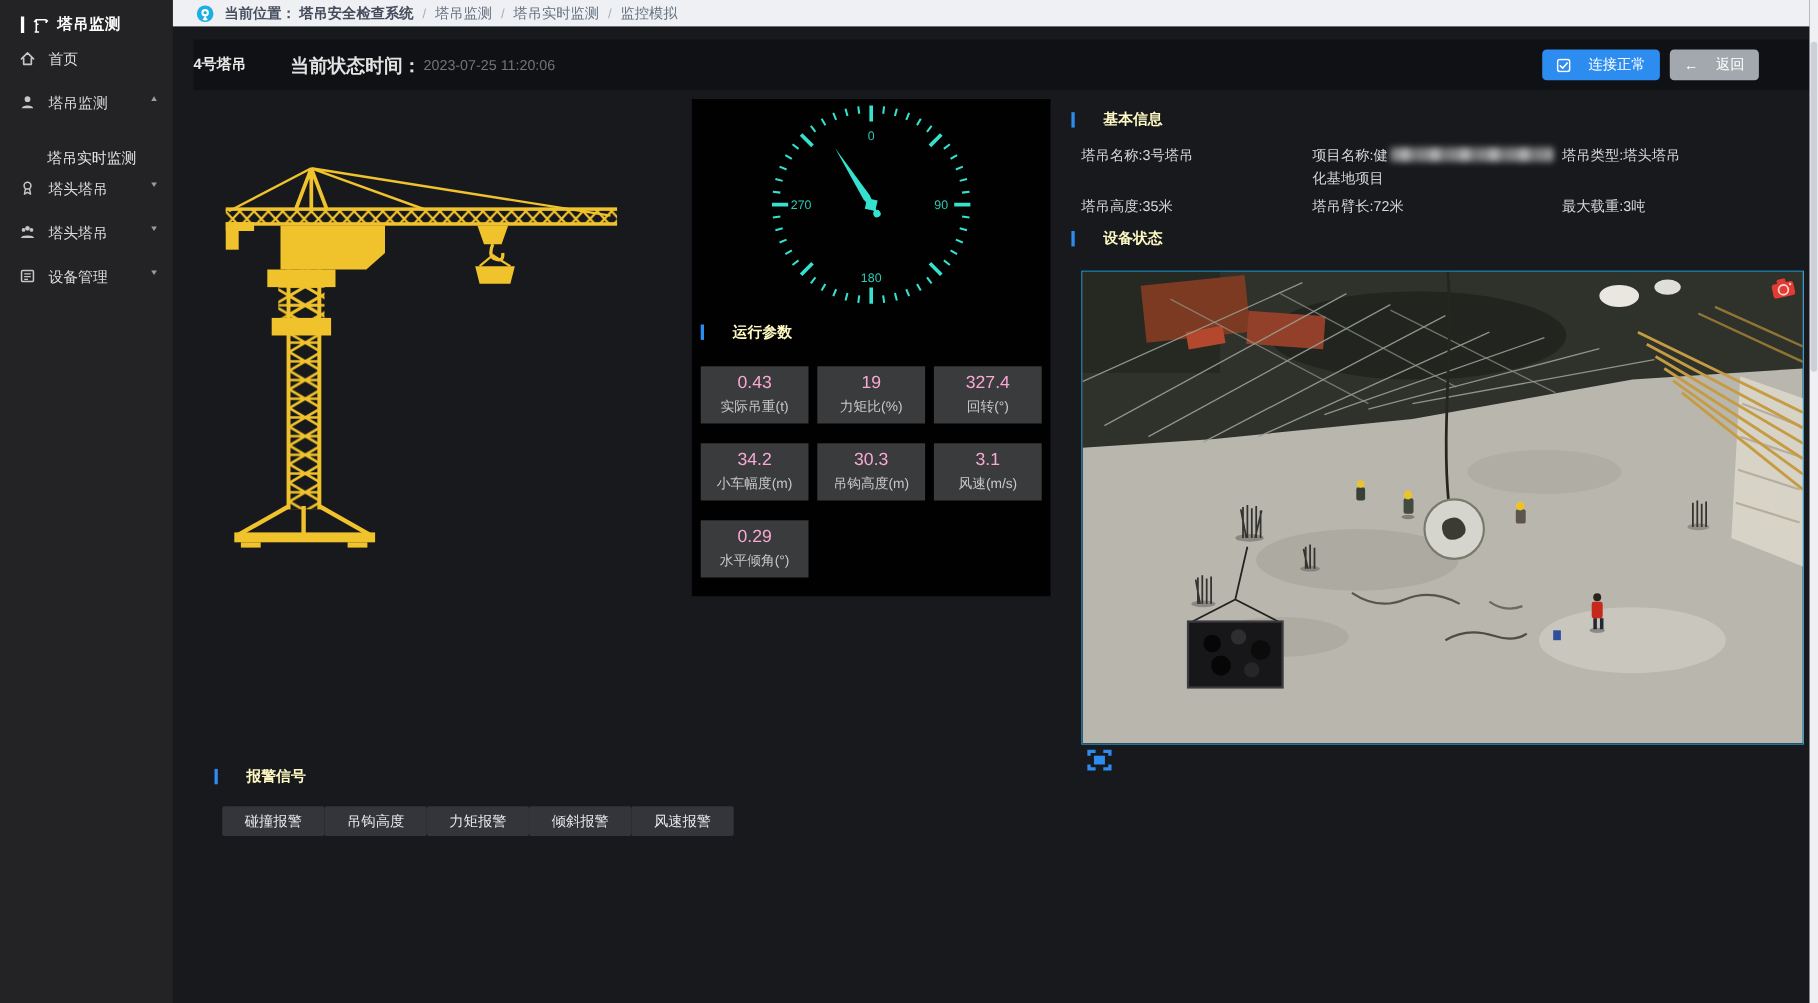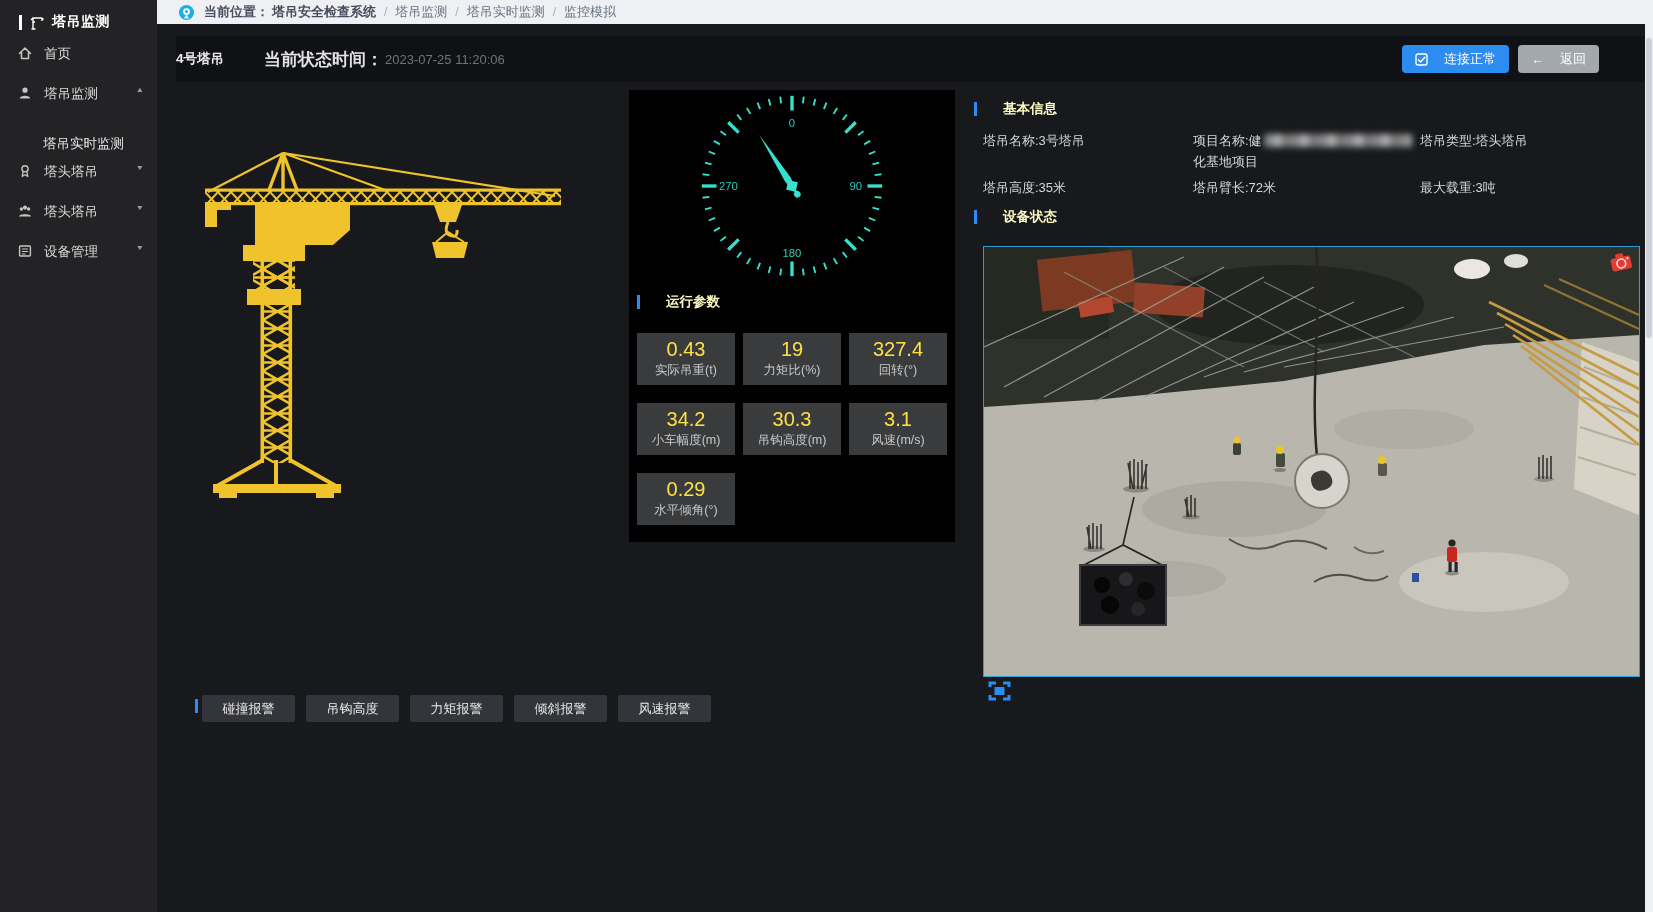--- a/index.html
+++ b/index.html
@@ -37,34 +37,34 @@
   .btn-gray{background:#a3a8ae}
   .btn .arrow{font-size:13px}
 
   
   .gauge-panel{position:absolute;left:629px;top:90px;width:326px;height:452px;background:#010101}
   .compass{position:absolute;left:65px;top:-2px;width:196px;height:196px}
   .sec-title{display:flex;align-items:center;gap:26px;font-size:13.5px;font-weight:bold;color:#fef9c3}
   .sec-bar{width:3px;height:14px;background:#2d8cf0}
   .gp-title{position:absolute;left:8px;top:203px}
   .tile{position:absolute;width:98px;height:52px;background:#3a3b3d;text-align:center;padding-top:5px}
-  .tile-val{font-size:20px;color:#fde047;line-height:22px}
+  .tile-val{font-size:16px;color:#f9a8d4;line-height:22px}
   .tile-lab{font-size:12.5px;color:#c9c9c9;line-height:20px}
 
   
   .info-field{position:absolute;font-size:13px;color:#d6d7d9;line-height:21px}
   .blur-redact{display:inline-block;vertical-align:-2px;width:148px;height:13px;border-radius:2px;margin-left:2px;
     background:repeating-linear-gradient(90deg,#9b9b9b 0 9px,#c7c7c7 9px 18px,#8a8a8a 18px 27px);filter:blur(3px);opacity:.85}
   .video{position:absolute;left:983px;top:246px;width:657px;height:431px;border:1px solid #2b9fd6;background:#000;overflow:hidden}
   .cam-icon{position:absolute;right:4px;top:3px;width:27px;height:24px}
   .fs-icon{position:absolute;left:988px;top:681px;width:23px;height:20px;cursor:pointer}
 
   
   .alarm-title{position:absolute;left:195px;top:697px}
-  .alarm-row{position:absolute;left:202px;top:695px;display:flex;gap:11px}
+  .alarm-row{position:absolute;left:202px;top:733px;display:flex;}
   .alarm-btn{width:93px;height:27px;background:#33353b;border:none;border-radius:2px;color:#e9e9e9;font-size:13px;cursor:pointer;font-family:inherit}
 
   
   .scrollbar{position:absolute;right:0;top:0;width:8px;height:912px;background:#eef0f4;z-index:7}
   .scroll-thumb{position:absolute;left:1px;top:38px;width:6px;height:300px;background:#ccd0d8;border-radius:3px}
 
   .crane-illustration{position:absolute;left:205px;top:150px;width:360px;height:348px}
 </style>
 </head>
 <body>

